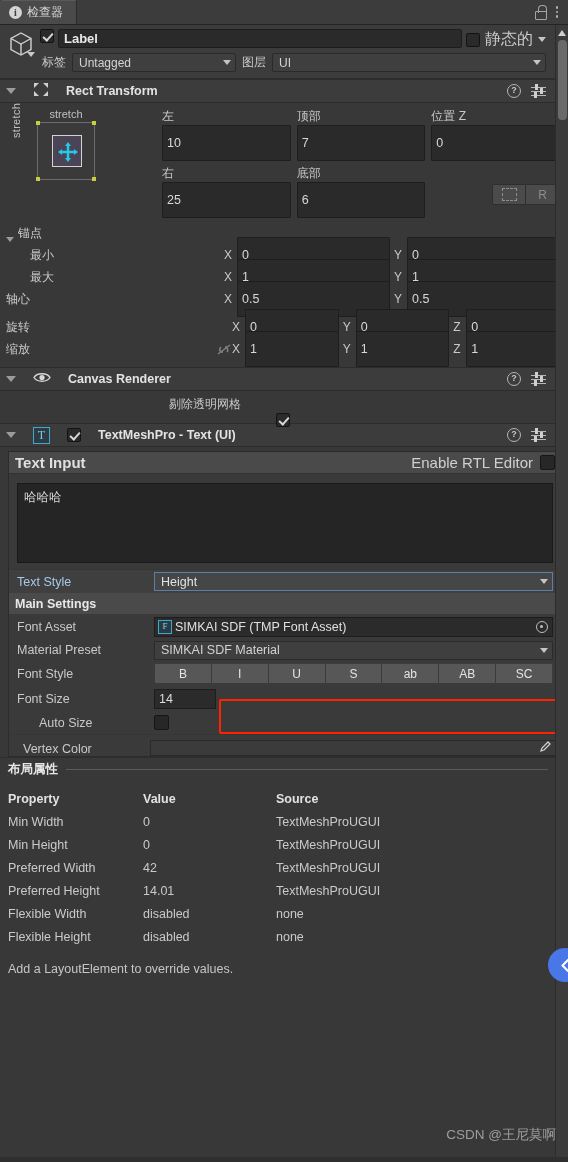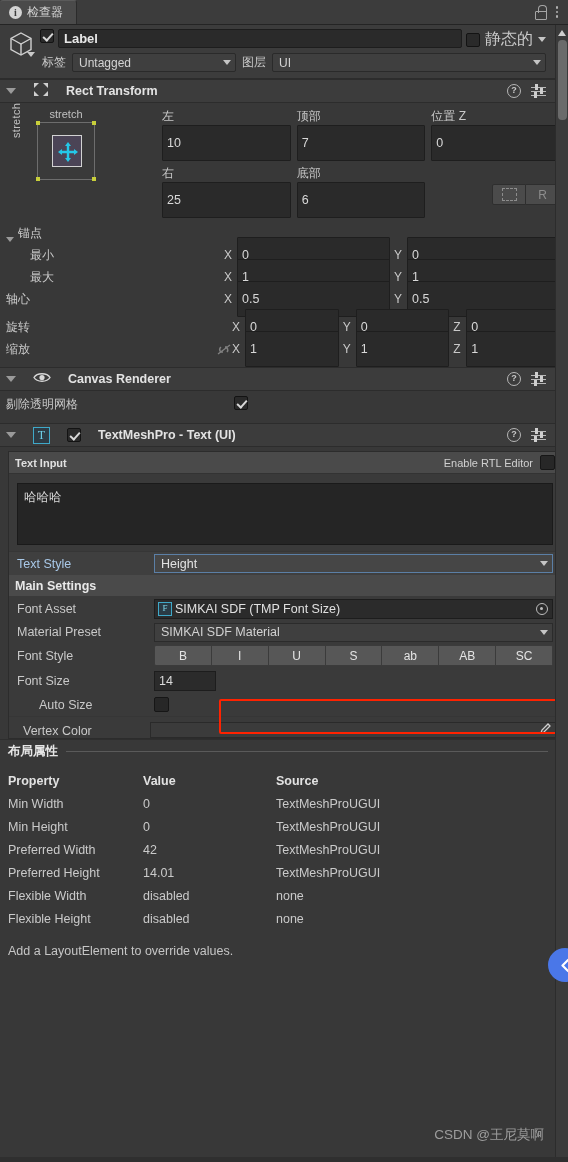--- a/index.html
+++ b/index.html
@@ -191,46 +191,46 @@
 
   .prop-row { display: flex; align-items: center; height: 22px; }
   .prop-lbl { font-size: 12px; color: #c9c9c9; }
   .prop-lbl.ind1 { padding-left: 24px; }
   .xy-group { display: flex; align-items: center; gap: 4px; flex: 1; }
   .axis { font-size: 12px; color: #c9c9c9; width: 9px; text-align: left; }
   .xy-group .fld { flex: 1; margin-bottom: 0; }
   .link-ic { width: 16px; height: 13px; position: relative; opacity: .75; }
 
   
-  .cr-row { display: flex; height: 22px; }
+  .cr-row { display: flex; align-items: center; height: 22px; flex-direction: column; }
 
   
   .tmp-icon {
     width: 17px; height: 17px; border: 1.5px solid #3fa9c9; background: #2e3b44;
     color: #6fd0e8; font-size: 12px; font-family: "Liberation Serif", serif;
     text-align: center; line-height: 14px; flex: 0 0 17px;
   }
   .panel-box {
     border: 1px solid #2c2c2c; background: #3a3a3a; margin: 4px 6px 0 8px;
   }
   .section-head {
     height: 22px; background: #4a4a4a; display: flex; align-items: center;
-    padding: 0 6px; font-weight: bold; color: #e0e0e0; font-size: 11px;
+    padding: 0 6px; font-weight: bold; color: #e0e0e0; font-size: 15px;
     border-bottom: 1px solid #333;
   }
   .section-head .rtl {
     margin-left: auto; display: flex; align-items: center; gap: 7px;
     font-weight: normal; color: #d0d0d0;
   }
   .cbx-dark {
     width: 15px; height: 15px; background: #272727;
     border: 1px solid #161616; border-radius: 2px;
   }
   .textarea {
-    margin: 9px 8px 6px 8px; height: 62px; background: #252525;
+    margin: 9px 8px 6px 8px; height: 80px; background: #252525;
     border: 1px solid #1a1a1a; color: #d9d9d9; font-size: 12.5px;
     padding: 5px 6px;
   }
   .ts-row {
     display: flex; align-items: center; height: 24px; padding: 0 8px 0 8px;
     background: #3f3f3f; border-top: 1px solid #363636;
   }
   .ts-row .lbl { width: 137px; color: #a8c8e8; font-size: 12.5px; }
   .ts-dd {
     flex: 1; height: 19px; background: #464646; border: 1px solid #5b7fa6;
@@ -330,21 +330,21 @@
     position: absolute; left: 2px; top: 15px; width: 9px; height: 80px;
     background: #6b6b6b; border-radius: 4px;
   }
   .collapse-btn {
     position: absolute; right: -14px; top: 948px; width: 34px; height: 34px;
     border-radius: 50%; background: #4a77e8;
     display: flex; align-items: center; justify-content: center;
     color: #fff; font-size: 17px;
   }
   .watermark {
-    position: absolute; right: 24px; bottom: 18px;
+    position: absolute; right: 12px; bottom: 18px;
     color: #9d9d9d; font-size: 13.5px;
   }
   .bottom-edge {
     position: absolute; left: 0; right: 0; bottom: 0; height: 5px; background: #2f2f2f;
   }
 </style>
 </head>
 <body>
 
 <div class="tabbar">
@@ -622,21 +622,21 @@
       <span class="caret"></span>
     </span>
   </div>
   <div class="main-settings-head">
     <span>Main Settings</span>
   </div>
   <div class="ms-row">
     <span class="ms-lbl">Font Asset</span>
     <span class="obj-field">
       <span class="f-badge">F</span>
-      <span>SIMKAI SDF (TMP Font Size)</span>
+      <span>SIMKAI SDF (TMP Font Asset)</span>
       <span class="target-ic"></span>
     </span>
   </div>
   <div class="ms-row" style="height:22px">
     <span class="ms-lbl">Material Preset</span>
     <span class="mat-dd">
       <span>SIMKAI SDF Material</span>
       <span class="caret"></span>
     </span>
   </div>

